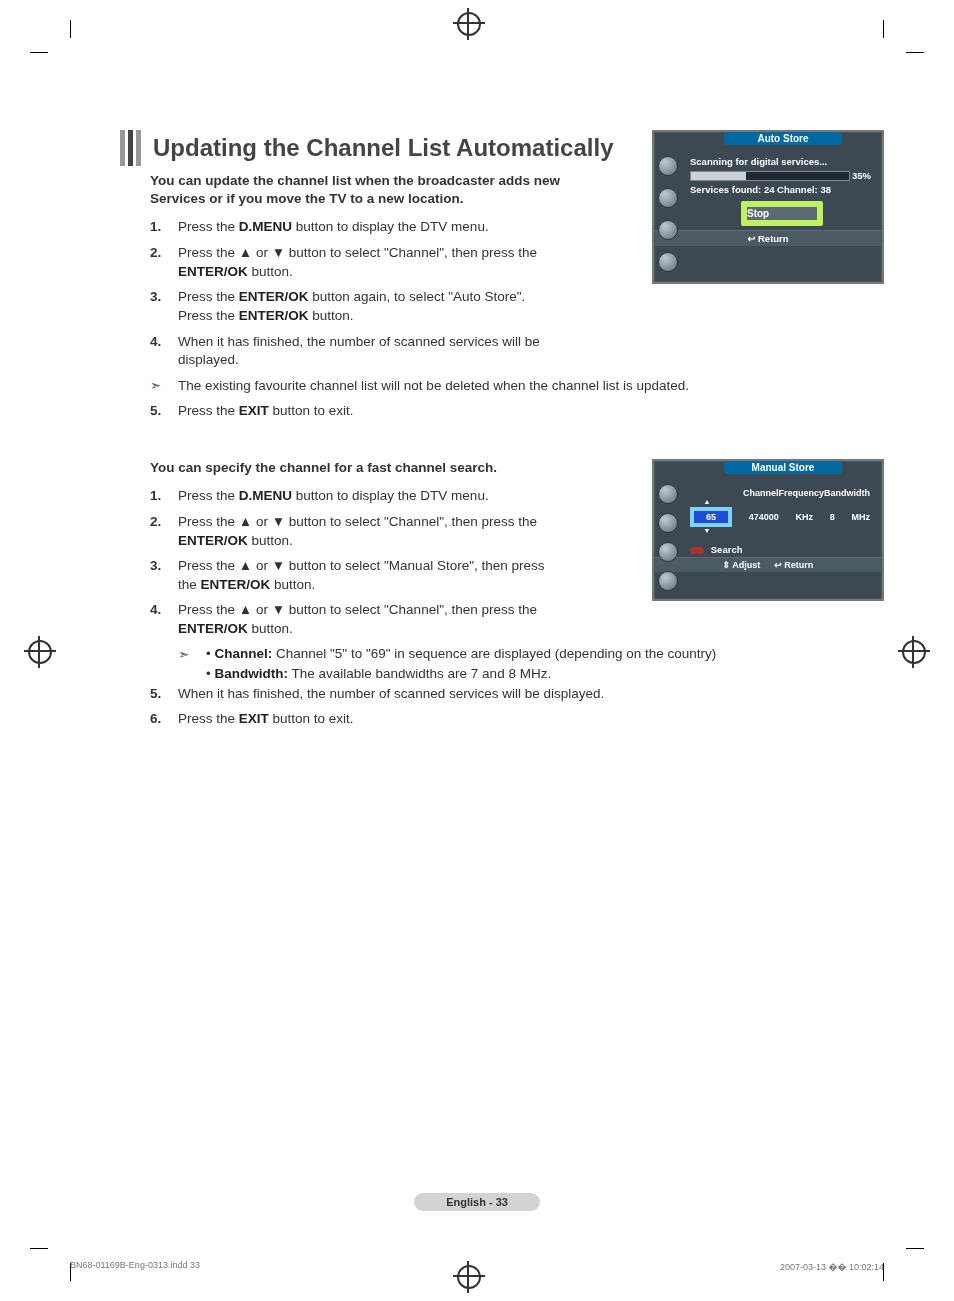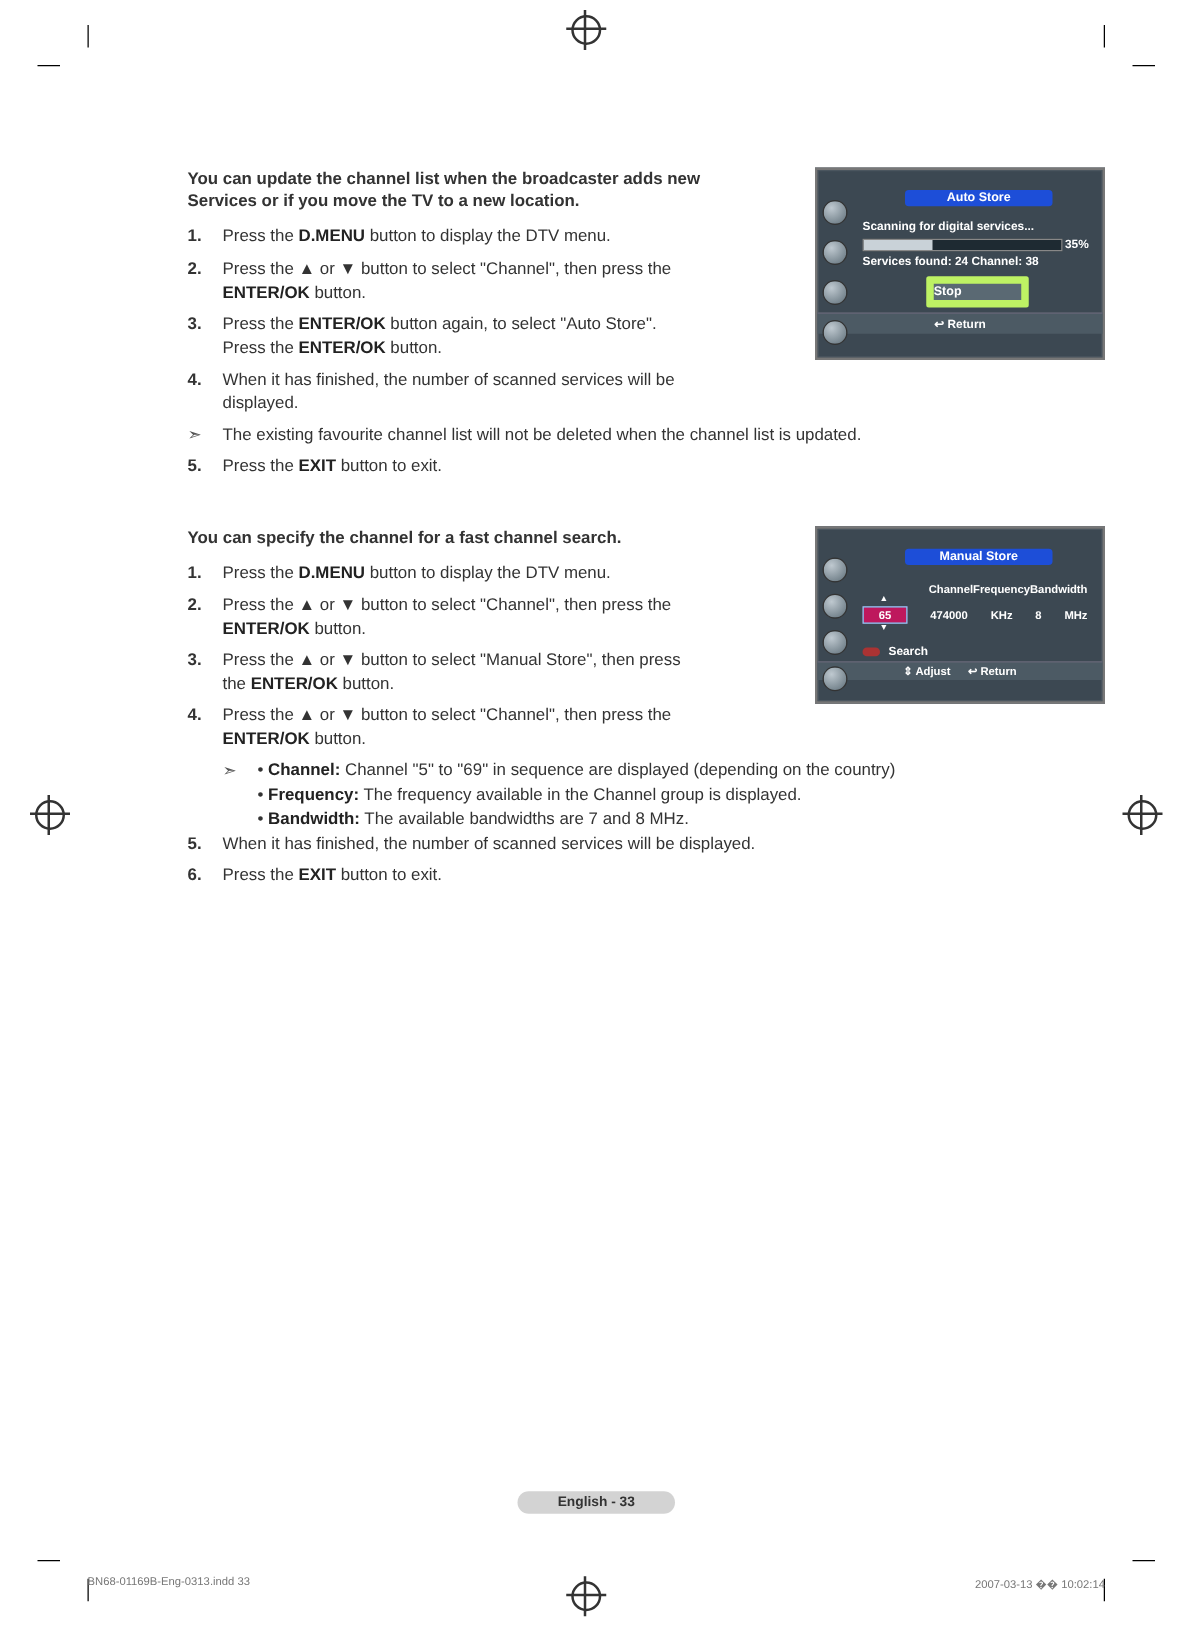--- a/index.html
+++ b/index.html
@@ -107,26 +107,26 @@
     border: 2px solid #777;
     background: #3c4852;
     color: #fff;
     font-size: 10px;
     box-shadow: inset 0 0 0 1px rgba(255,255,255,0.08);
   }
   .screen-box.top { top: 0; height: 150px; }
   .screen-box.bot { top: 0; height: 138px; }
 
   .sb-titlebar {
-    background: #1d4ed8;
+    background: #0369a1;
     text-align: center;
     font-weight: bold;
     font-size: 10px;
     padding: 1px 0;
-    margin: 16px 40px 4px auto;
+    margin: 0 40px 4px auto;
     width: 118px;
     border-radius: 3px;
   }
   .sb-icons {
     position: absolute;
     left: 4px; top: 18px; bottom: 4px;
     width: 24px;
     display: flex;
     flex-direction: column;
     justify-content: space-around;
@@ -178,21 +178,21 @@
   .sb-valrow {
     display: flex;
     align-items: center;
     justify-content: space-between;
     font-size: 9px;
     margin: 2px 4px 2px 0;
     font-weight: bold;
   }
   .sb-chbox {
     width: 34px; text-align: center;
-    background: #be185d; border: 1px solid #7dd3fc;
+    background: #1d4ed8; border: 4px solid #7dd3fc;
     padding: 1px 0;
   }
   .sb-arrow { font-size: 7px; line-height: 0.7; text-align: center; }
   .sb-search {
     display: inline-block;
     margin: 10px 0 2px 0;
     font-size: 9.5px;
     font-weight: bold;
   }
   .sb-dot {
@@ -253,20 +253,28 @@
   <span class="tick-v" style="left:70px; top:20px"></span>
   <span class="tick-v" style="right:70px; top:20px"></span>
   <span class="tick-v" style="left:70px; bottom:20px"></span>
   <span class="tick-v" style="right:70px; bottom:20px"></span>
   <span class="tick-h" style="left:30px; top:52px"></span>
   <span class="tick-h" style="right:30px; top:52px"></span>
   <span class="tick-h" style="left:30px; bottom:52px"></span>
   <span class="tick-h" style="right:30px; bottom:52px"></span>
 
   <div class="content-wrap" style="margin-left:50px;">
+    <div class="section-title">
+      <div class="title-bars">
+        <div class="bar"></div>
+          <div class="bar d"></div>
+          <div class="bar"></div>
+      </div>
+      <h2>Updating the Channel List Automatically</h2>
+    </div>
 
     <div class="screen-box top">
       <div class="sb-titlebar">Auto Store</div>
       <div class="sb-icons">
         <div class="sb-icon"></div>
         <div class="sb-icon"></div>
         <div class="sb-icon"></div>
         <div class="sb-icon"></div>
       </div>
       <div class="sb-body">
@@ -366,21 +374,20 @@
         <span class="num">4.</span>
         <span class="txt"><span>Press the ▲ or ▼ button to select "Channel", then press the </span><b>ENTER/OK</b><span> button.</span></span>
       </li>
     </ul>
 
     <ul class="sub-bullets">
       <li class="sub-row">
         <span class="sub-mark note-marker"></span>
         <span>• <b>Channel:</b><span> Channel "5" to "69" in sequence are displayed (depending on the country)</span></span>
       </li>
-      <li style="margin-left:28px">• <b>Frequency:</b><span> The frequency available in the Channel group is displayed.</span></li>
       <li style="margin-left:28px">• <b>Bandwidth:</b><span> The available bandwidths are 7 and 8 MHz.</span></li>
     </ul>
 
     <ul class="steps">
       <li>
         <span class="num">5.</span>
         <span class="txt">When it has finished, the number of scanned services will be displayed.</span>
       </li>
       <li>
         <span class="num">6.</span>

